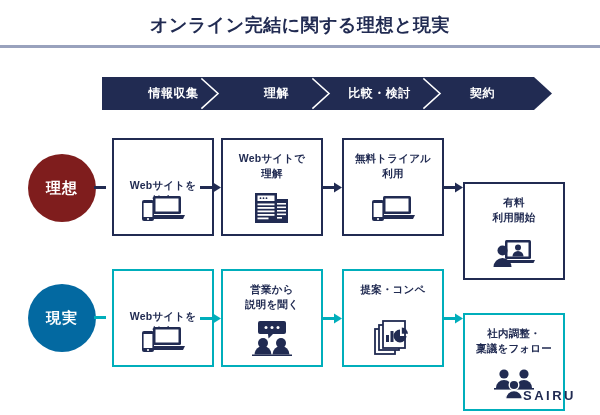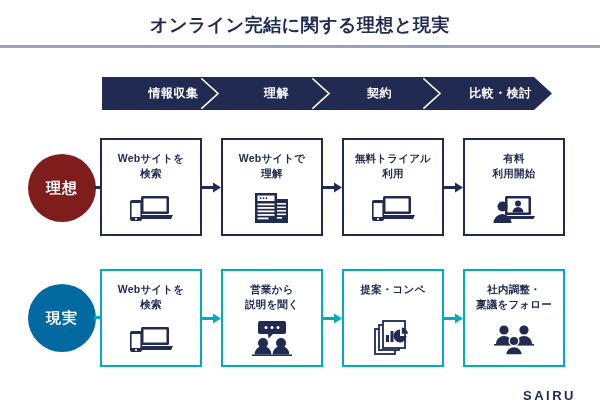--- a/index.html
+++ b/index.html
@@ -52,24 +52,24 @@
   .row.reality .badge-stem{left:94px;top:47px;width:12px;background:#00aebb;}
 
   
   .box{
     position:absolute;width:102px;height:98px;
     box-sizing:border-box;background:#ffffff;
     display:flex;flex-direction:column;align-items:center;
   }
   .row.ideal .box{border:2px solid #212b52;top:0;}
   .row.reality .box{border:2px solid #00aebb;top:0;}
-  .box.p1{left:100px;}
+  .box.p1{left:112px;justify-content:center;}
   .box.p2{left:221px;}
   .box.p3{left:342px;}
-  .box.p4{left:463px;}
+  .box.p4{left:463px;margin-top:44px;}
 
   .box-label{
     margin-top:11px;text-align:center;color:#212b52;
     font-size:10.5px;font-weight:bold;line-height:15px;letter-spacing:.2px;
     padding:0 4px;
   }
   .box-icon{
     position:absolute;bottom:9px;left:0;width:100%;
     display:flex;align-items:flex-end;justify-content:center;height:40px;
   }
@@ -101,22 +101,22 @@
       <path d="M0 0 H432 L450 16.5 L432 33 H0 Z" fill="#212b52"></path>
       <g stroke="#ffffff" stroke-width="1.6" fill="none" stroke-linecap="square">
         <path d="M100 2 L116 16.5 L100 31"></path>
         <path d="M211 2 L227 16.5 L211 31"></path>
         <path d="M322 2 L338 16.5 L322 31"></path>
       </g>
     </svg>
     <div class="banner-labels">
       <div class="banner-label first">情報収集</div>
       <div class="banner-label">理解</div>
+      <div class="banner-label">比較・検討</div>
       <div class="banner-label last">契約</div>
-      <div class="banner-label">比較・検討</div>
     </div>
   </div>
 
   <div class="row ideal">
     <div class="row-badge">理想</div>
     <div class="badge-stem"></div>
 
     <div class="box p1">
       <div class="box-label">
         <span>Webサイトを</span><br>

